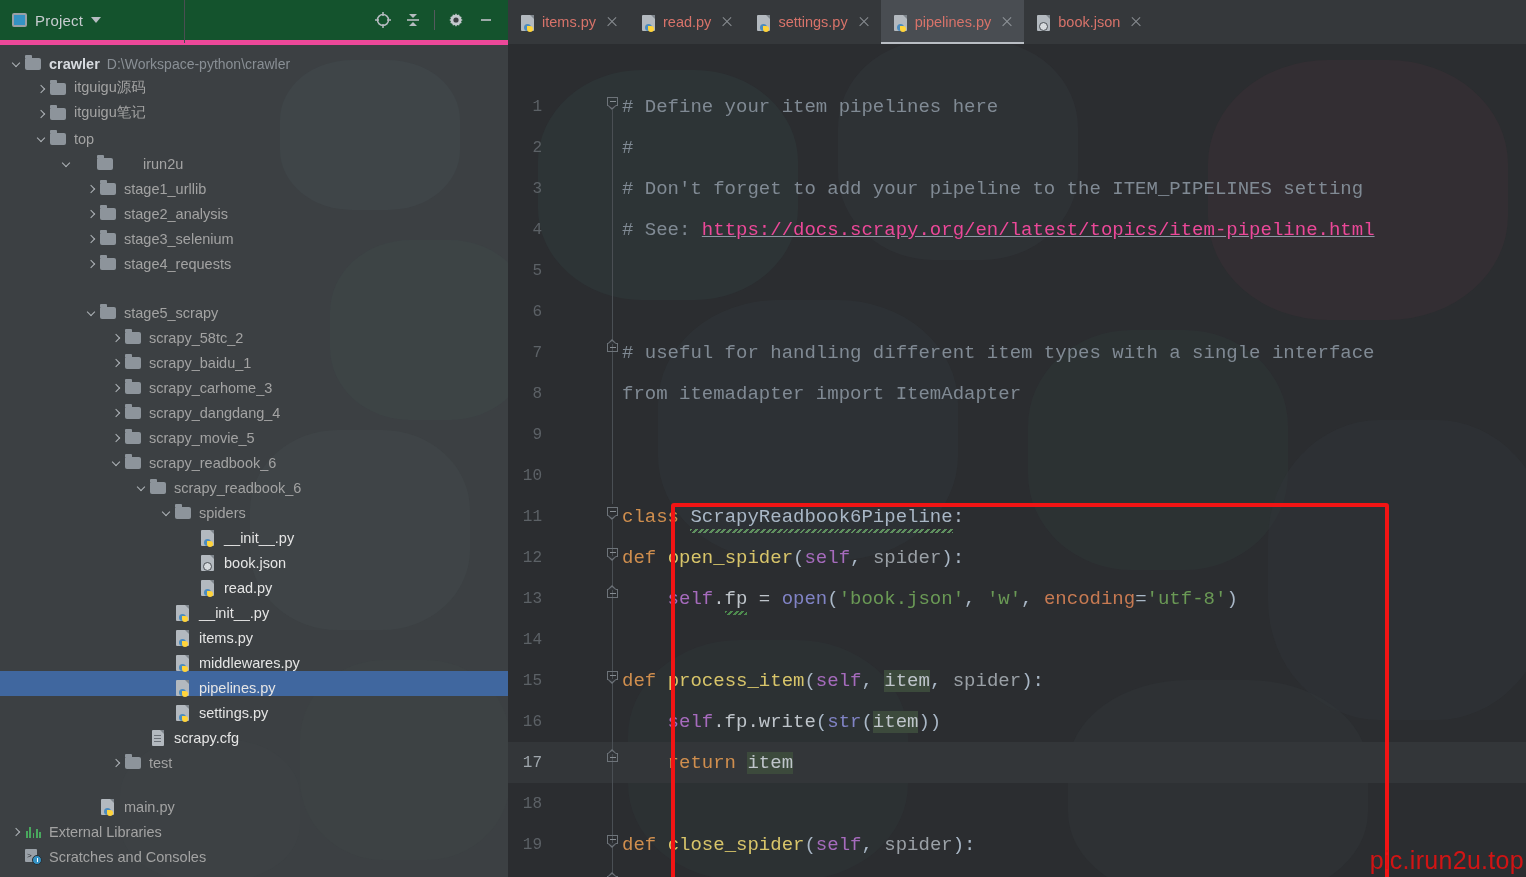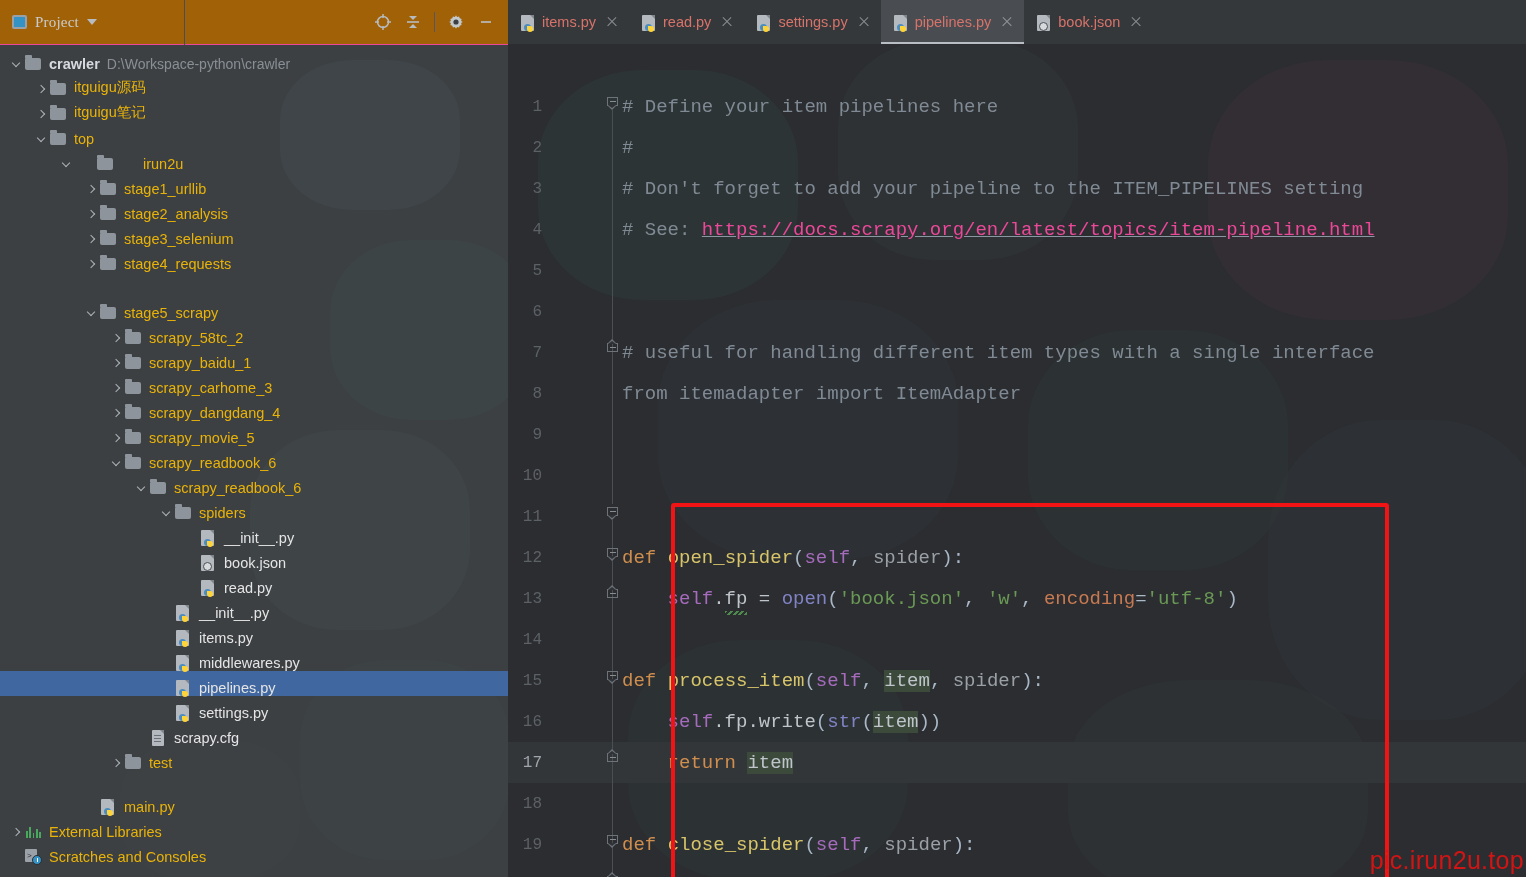--- a/index.html
+++ b/index.html
@@ -20,24 +20,23 @@
     flex: 0 0 508px;
   }
   
   #sidebar .bg-blobs, #editor .bg-blobs {
     position: absolute; inset: 0; pointer-events: none; overflow: hidden;
   }
   #sidebar .blob, #editor .blob { position: absolute; border-radius: 40%; }
 
   #proj-header {
     height: 45px; display: flex; align-items: center;
-    background: #a16207;
+    background: #14532d;
     position: relative; z-index: 3;
-    border-bottom: 1px solid #ec4899;
-    font-family: Liberation Serif, serif;
+    border-bottom: 5px solid #ec4899;
   }
   #proj-header .pill {
     display: flex; align-items: center; gap: 8px;
     padding: 0 12px; height: 45px;
     width: 185px;
     border-right: 1px solid #4a4e52;
   }
   .proj-sq {
     width: 15px; height: 14px; border: 2px solid #9aa0a6; border-radius: 2px;
     background: #3592c4; display:inline-block;
@@ -78,21 +77,21 @@
   .chev {
     width: 6px; height: 6px; border-right: 1.6px solid #aeb3b8; border-bottom: 1.6px solid #aeb3b8;
   }
   .chev.right { transform: rotate(-45deg); }
   .chev.down  { transform: rotate(45deg); margin-top:-3px; }
   .row .ico { flex: 0 0 18px; width: 18px; height: 16px; margin-right: 6px; position: relative; }
   .row .lbl { font-size: 14.5px; }
   .row .sub { color: #898f95; font-size: 14px; margin-left: 7px; }
   .bold { font-weight: bold; color: #d7dbe0; }
   .fname { color: #e5e5e5; }
-  .dname { color: #eab308; }
+  .dname { color: #a3a3a3; }
 
   
   .folder {
     position:absolute; left:0; top:2px; width:16px; height:12px;
     background:#8d949b; border-radius: 1px 2px 2px 2px;
   }
   .folder:before {
     content:''; position:absolute; left:0; top:-3px; width:7px; height:3px;
     background:#8d949b; border-radius:1px 1px 0 0;
   }
@@ -760,20 +759,21 @@
           <div class="cl" style="top: 53px; left: 114px;"><span class="c-comment"># Define your item pipelines here</span></div>
           <div class="cl" style="top: 94px; left: 114px;"><span class="c-comment">#</span></div>
           <div class="cl" style="top: 135px; left: 114px;"><span class="c-comment"># Don't forget to add your pipeline to the ITEM_PIPELINES setting</span></div>
           <div class="cl" style="top: 176px; left: 114px;"><span class="c-comment"># See: </span><span class="c-link">https://docs.scrapy.org/en/latest/topics/item-pipeline.html</span></div>
           <div class="cl" style="top: 217px; left: 114px;"></div>
           <div class="cl" style="top: 258px; left: 114px;"></div>
           <div class="cl" style="top: 299px; left: 114px;"><span class="c-comment"># useful for handling different item types with a single interface</span></div>
           <div class="cl" style="top: 340px; left: 114px;"><span class="c-comment">from itemadapter import ItemAdapter</span></div>
           <div class="cl" style="top: 381px; left: 114px;"></div>
           <div class="cl" style="top: 422px; left: 114px;"></div>
+          <div class="cl" style="top: 463px; left: 114px;"><span class="c-kw">class</span> <span class="c-cls squig squig-g">ScrapyReadbook6Pipeline</span><span class="c-punct">:</span></div>
           <div class="cl" style="top: 504px; left: 114px;"><span class="c-kw">def</span> <span class="c-fn">open_spider</span><span class="c-punct">(</span><span class="c-self">self</span><span class="c-punct">, </span><span class="c-param">spider</span><span class="c-punct">):</span></div>
           <div class="cl" style="top: 545px; left: 159.6px;"><span class="c-self">self</span><span class="c-txt">.</span><span class="c-txt squig">fp</span><span class="c-txt"> = </span><span class="c-builtin">open</span><span class="c-punct">(</span><span class="c-str">'book.json'</span><span class="c-punct">, </span><span class="c-str">'w'</span><span class="c-punct">, </span><span class="c-kwarg">encoding</span><span class="c-punct">=</span><span class="c-str">'utf-8'</span><span class="c-punct">)</span></div>
           <div class="cl" style="top: 586px; left: 114px;"></div>
           <div class="cl" style="top: 627px; left: 114px;"><span class="c-kw">def</span> <span class="c-fn">process_item</span><span class="c-punct">(</span><span class="c-self">self</span><span class="c-punct">, </span><span class="c-txt hl-usage">item</span><span class="c-punct">, </span><span class="c-param">spider</span><span class="c-punct">):</span></div>
           <div class="cl" style="top: 668px; left: 159.6px;"><span class="c-self">self</span><span class="c-txt">.fp.write</span><span class="c-punct">(</span><span class="c-builtin">str</span><span class="c-punct">(</span><span class="c-txt hl-usage">item</span><span class="c-punct">))</span></div>
           <div class="cl" style="top: 709px; left: 159.6px;"><span class="c-kw">return</span> <span class="c-txt hl-usage">item</span></div>
           <div class="cl" style="top: 750px; left: 114px;"></div>
           <div class="cl" style="top: 791px; left: 114px;"><span class="c-kw">def</span> <span class="c-fn">close_spider</span><span class="c-punct">(</span><span class="c-self">self</span><span class="c-punct">, </span><span class="c-param">spider</span><span class="c-punct">):</span></div>
         </div>
       <div id="redbox" style="left: 163px; top: 458px; width: 718px; height: 399px; border-color: rgb(242, 20, 20);"></div>

